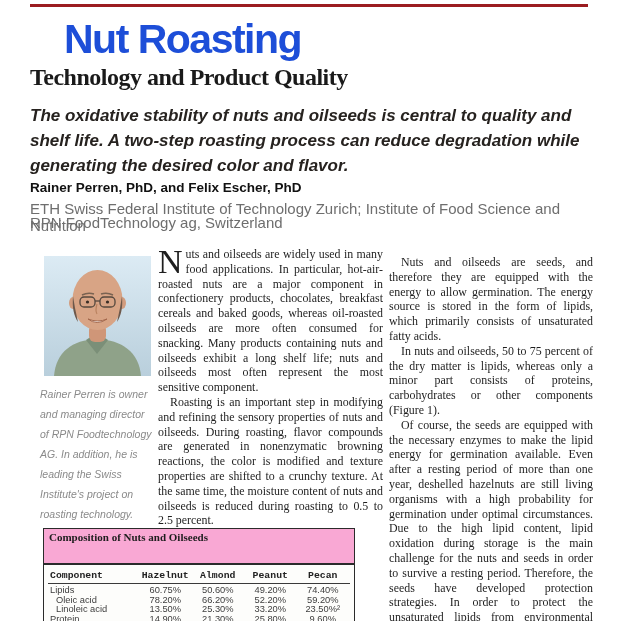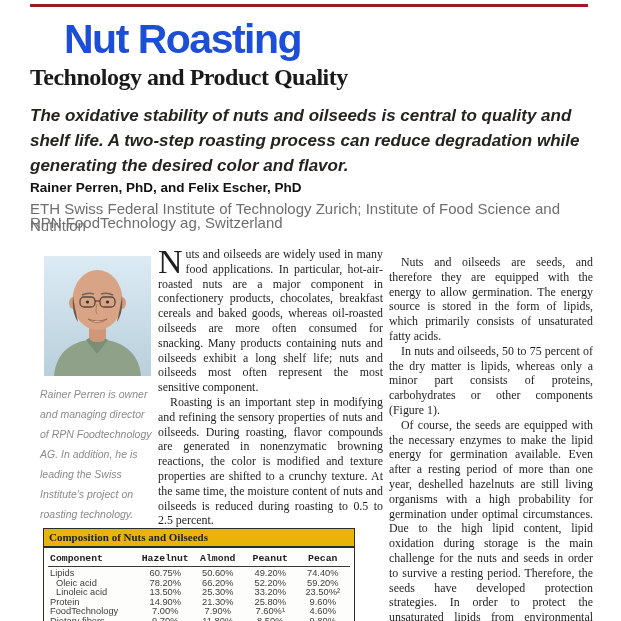--- a/index.html
+++ b/index.html
@@ -94,26 +94,26 @@
     font-weight: normal;
     color: #1e1e1e;
   }
 
   #table-box {
     left: 43px; top: 528px; width: 312px;
     font-family: "Liberation Sans", sans-serif;
   }
   #table-title {
     border: 1px solid #2b2b2b;
-    background: #eab308;
+    background: #f9a8d4;
     font-family: "Liberation Serif", serif;
     font-weight: bold;
     font-size: 11px;
     color: #1d1d1d;
-    padding: 2px 5px 3px 5px;
+    padding: 2px 5px 20px 5px;
   }
   #table-body {
     border-left: 1px solid #2b2b2b;
     border-right: 1px solid #2b2b2b;
     border-top: 1px solid #2b2b2b;
     background: #fdfdfb;
     padding: 0 4px;
   }
   .trow {
     display: grid;

